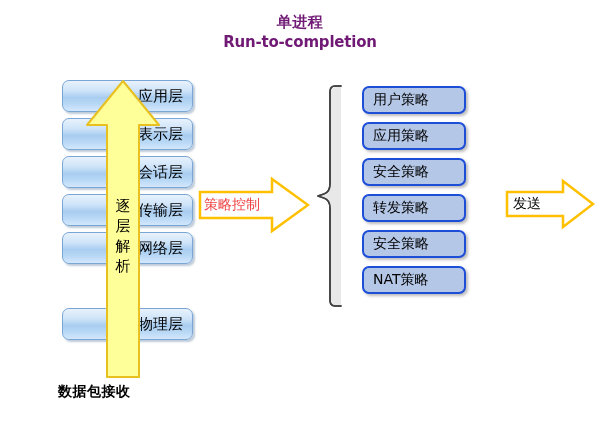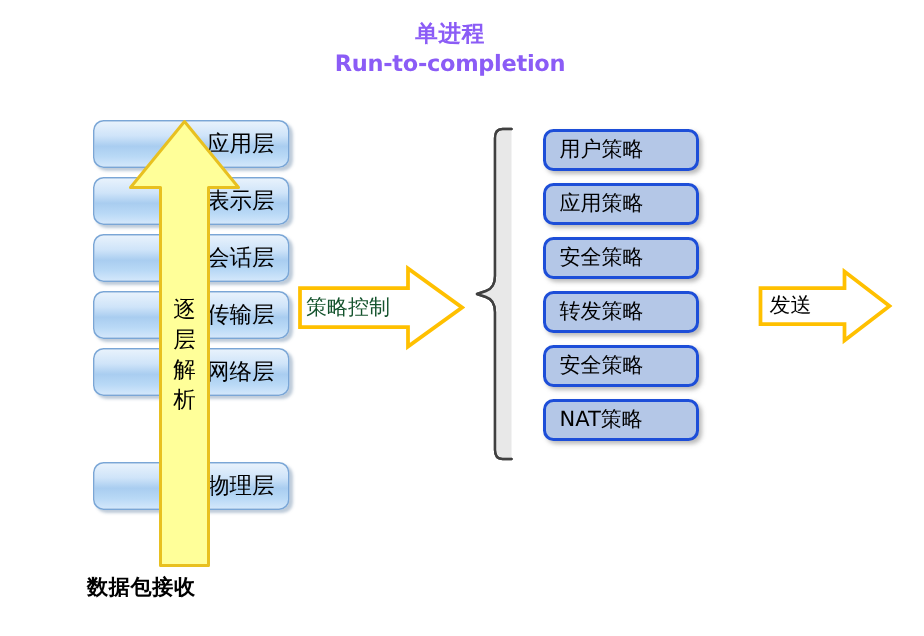--- a/index.html
+++ b/index.html
@@ -20,21 +20,21 @@
     height: 424px;
   }
 
   
   .title-block {
     position: absolute;
     left: 160px;
     top: 12px;
     width: 280px;
     text-align: center;
-    color: #8b5cf6;
+    color: #701a75;
   }
   .title-cn {
     font-size: 15px;
     font-weight: bold;
     line-height: 20px;
     letter-spacing: 0.5px;
   }
   .title-en {
     font-size: 15px;
     font-weight: bold;
@@ -121,21 +121,21 @@
     top: 176px;
     width: 112px;
     height: 58px;
   }
   .mid-arrow-text {
     position: absolute;
     left: 6px;
     top: 50%;
     transform: translateY(-50%);
     font-size: 14px;
-    color: #14532d;
+    color: #ef4444;
     white-space: nowrap;
   }
 
   
   .brace {
     position: absolute;
     left: 305px;
     top: 84px;
     width: 38px;
     height: 224px;

